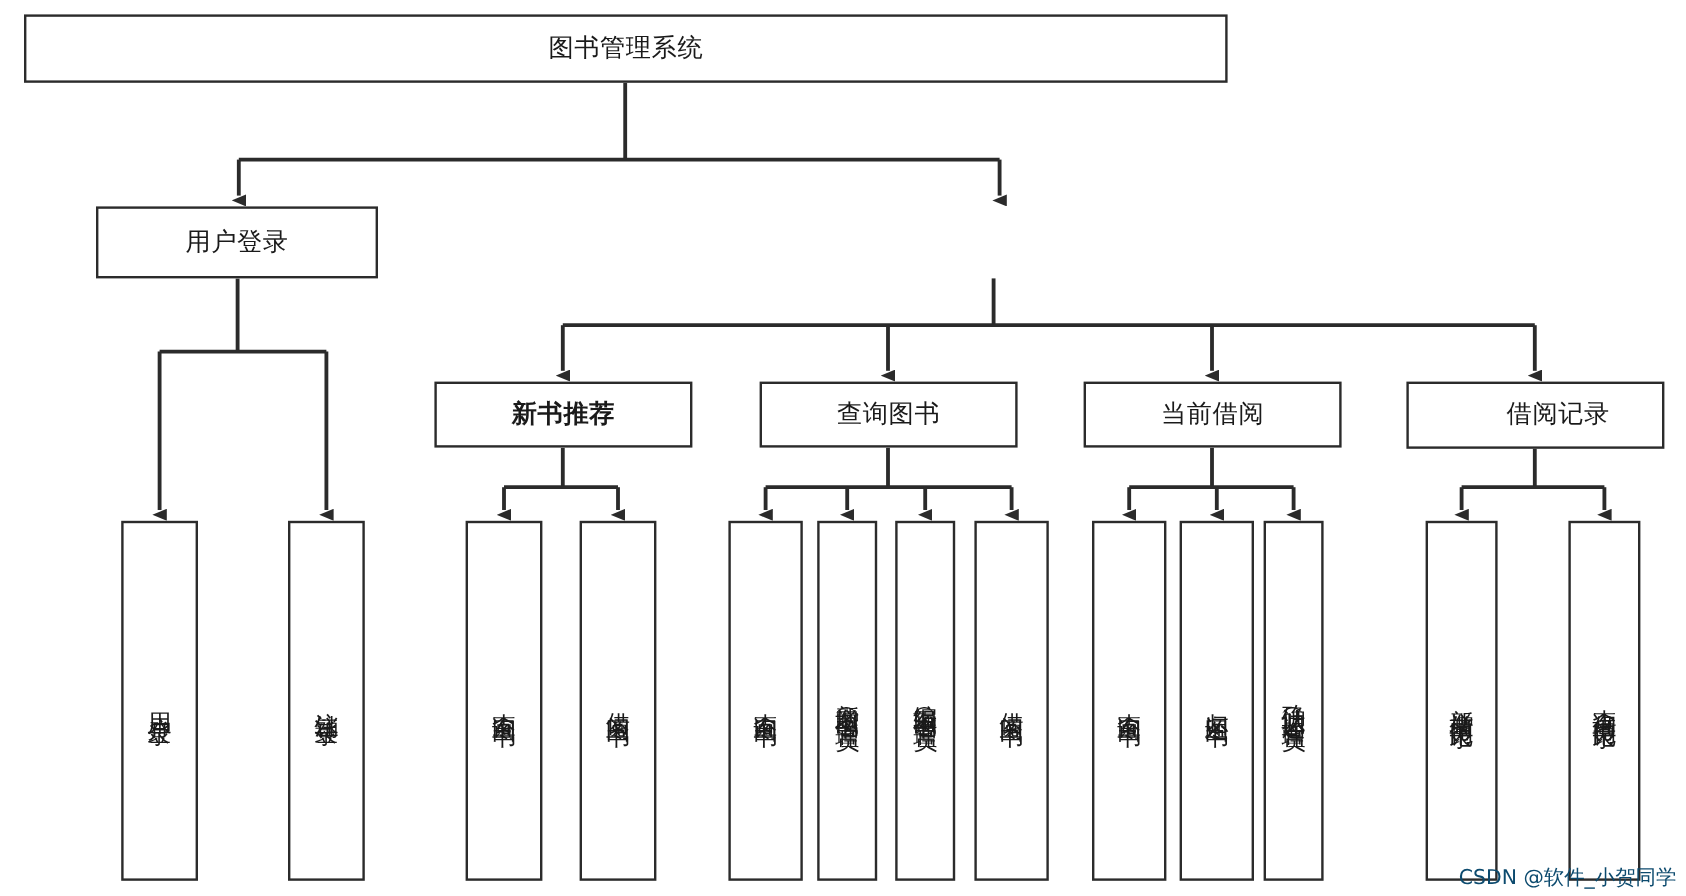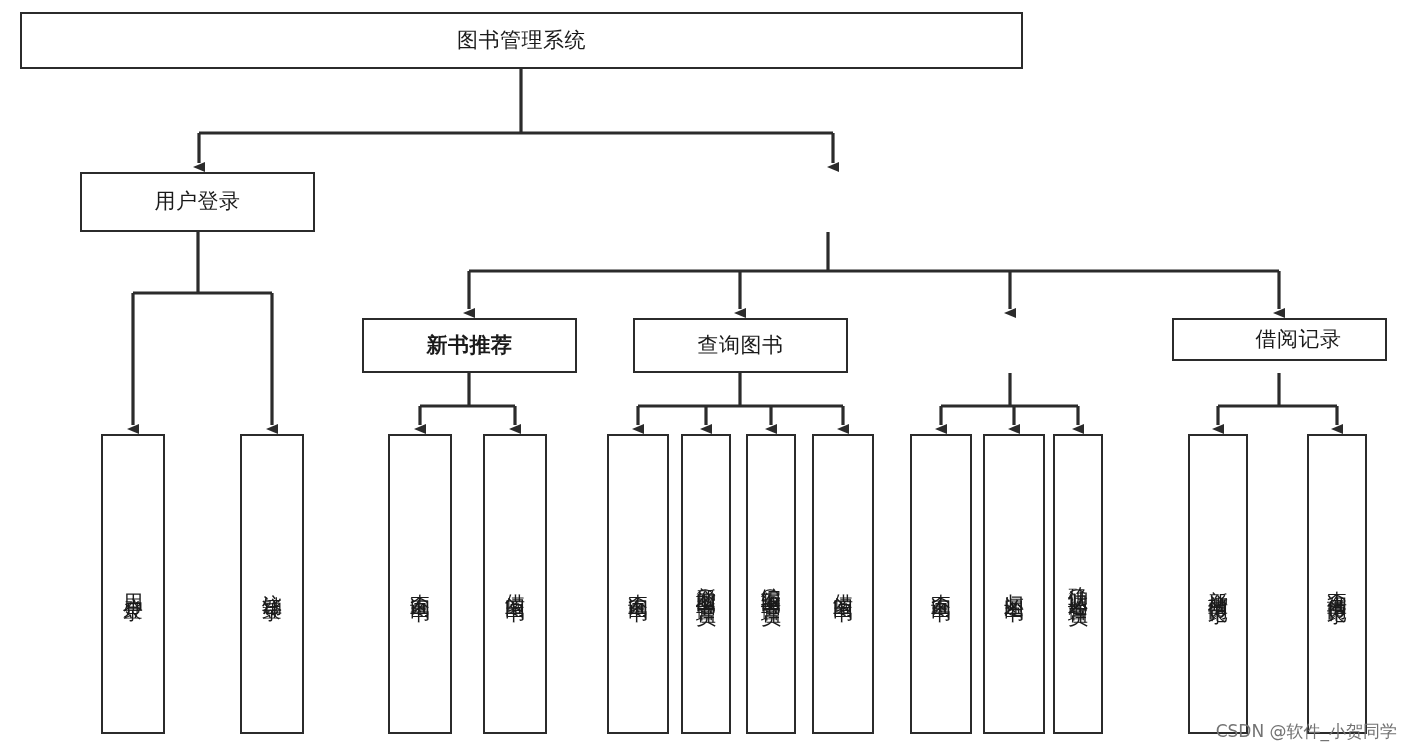--- a/index.html
+++ b/index.html
@@ -52,21 +52,21 @@
     font-size: 20px;
     line-height: 1.35;
     letter-spacing: 3px;
     white-space: nowrap;
   }
   .watermark {
     position: absolute;
     right: 8px;
     bottom: 4px;
     font-size: 17px;
-    color: #737373;
+    color: #0c4a6e;
     white-space: nowrap;
     font-family: "DejaVu Sans", "Liberation Sans", sans-serif;
   }
 </style>
 </head>
 <body>
 
 <div id="canvas">
 
   <svg class="wires" viewBox="0 0 1405 747">
@@ -126,21 +126,24 @@
   <div class="node horiz" style="left:80px; top:172px; width:235px; height:60px;">
     <span class="label">用户登录</span>
   </div>
 
   <div class="node horiz" style="left:362px; top:318px; width:215px; height:55px;font-weight:bold;">
     <span class="label">新书推荐</span>
   </div>
   <div class="node horiz" style="left:633px; top:318px; width:215px; height:55px;">
     <span class="label">查询图书</span>
   </div>
-  <div class="node horiz" style="left:1172px; top:318px; width:215px; height:43px;padding-left:38px;">
+  <div class="node horiz" style="left:903px; top:318px; width:215px; height:55px;">
+    <span class="label">当前借阅</span>
+  </div>
+  <div class="node horiz" style="left:1172px; top:318px; width:215px; height:56px;padding-left:38px;">
     <span class="label">借阅记录</span>
   </div>
 
   <div class="node vert" style="left:101px; top:434px; width:64px; height:300px;">
     <span class="label">用户登录</span>
   </div>
   <div class="node vert" style="left:240px; top:434px; width:64px; height:300px;">
     <span class="label">注销登录</span>
   </div>
 

